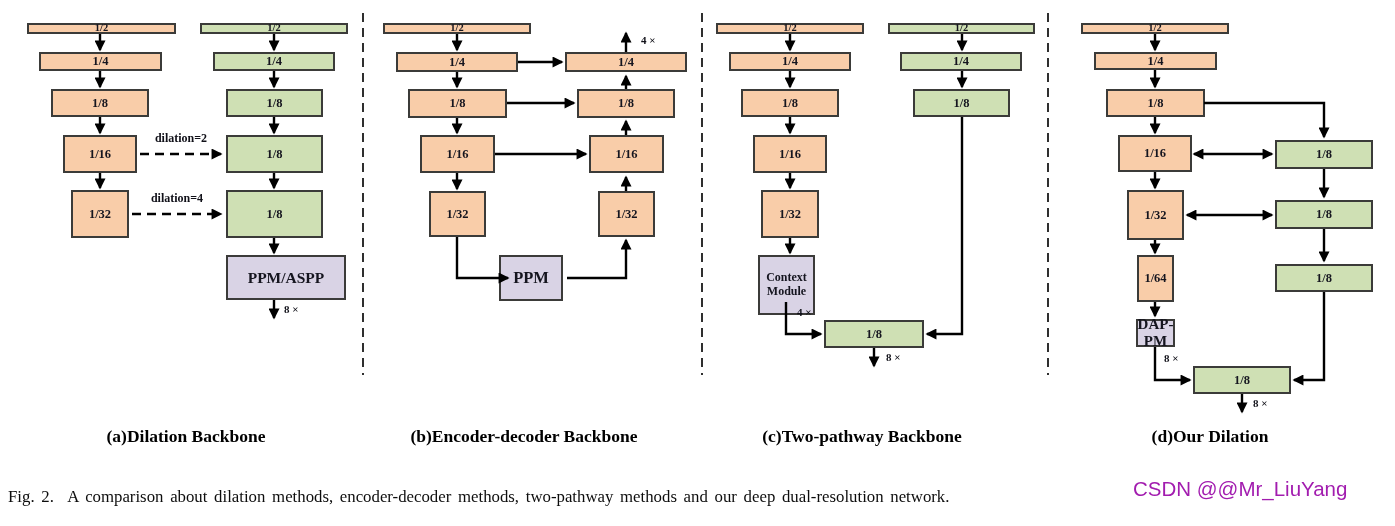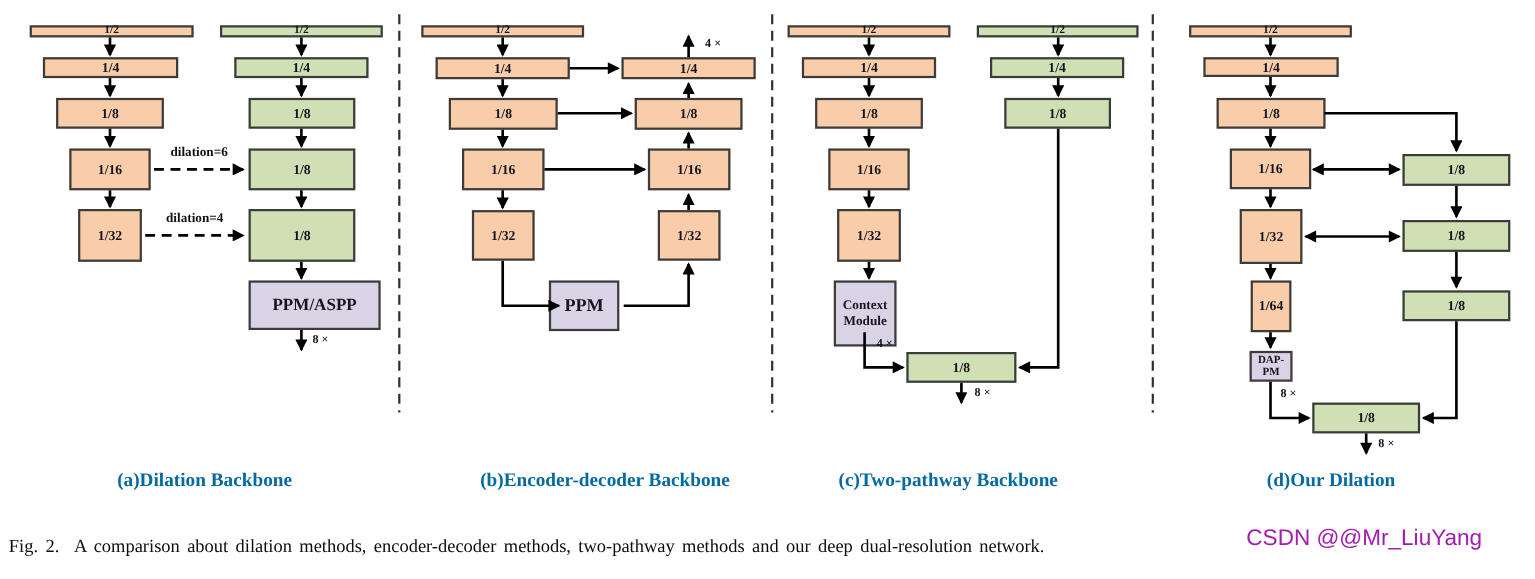--- a/index.html
+++ b/index.html
@@ -8,24 +8,24 @@
   .box{position:absolute;box-sizing:border-box;border:2px solid #3b3b39;
        display:flex;align-items:center;justify-content:center;text-align:center;
        font-weight:bold;font-size:12.5px;color:#15151f;line-height:1.15;}
   .orange{background:#f9cda9;}
   .green{background:#cfe0b4;}
   .purple{background:#d9d3e5;}
   .thin{font-size:10.5px;line-height:1;}
   .head-lg{font-size:15.5px;}
   .head-md{font-size:16.5px;}
   .head-sm{font-size:12px;}
-  .head-xs{font-size:10px;}
+  .head-xs{font-size:15px;}
   .scale{position:absolute;font-weight:bold;font-size:11px;color:#101018;white-space:nowrap;}
   .dil{position:absolute;font-weight:bold;font-size:12px;color:#101018;text-align:center;}
-  .pcap{position:absolute;top:426px;width:300px;font-weight:bold;font-size:17.5px;color:#0369a1;
+  .pcap{position:absolute;top:426px;width:300px;font-weight:bold;font-size:17.5px;color:#000000;
         text-align:center;white-space:nowrap;}
   .figcap{position:absolute;left:8px;top:487px;font-size:16.8px;color:#0d0d0d;
           word-spacing:2.5px;white-space:nowrap;}
   .watermark{position:absolute;left:1133px;top:477px;font-family:"Liberation Sans",sans-serif;
              font-size:20.5px;color:#a21caf;mix-blend-mode:multiply;white-space:nowrap;}
   svg.overlay{position:absolute;left:0;top:0;pointer-events:none;}
 </style>
 </head>
 <body>
 
@@ -37,21 +37,21 @@
   <div class="box orange" style="left:63px;top:135px;width:74px;height:38px">1/16</div>
   <div class="box orange" style="left:71px;top:190px;width:58px;height:48px">1/32</div>
 
   <div class="box green thin" style="left:200px;top:23px;width:148px;height:11px">1/2</div>
   <div class="box green" style="left:213px;top:52px;width:122px;height:19px">1/4</div>
   <div class="box green" style="left:226px;top:89px;width:97px;height:28px">1/8</div>
   <div class="box green" style="left:226px;top:135px;width:97px;height:38px">1/8</div>
   <div class="box green" style="left:226px;top:190px;width:97px;height:48px">1/8</div>
   <div class="box purple head-lg" style="left:226px;top:255px;width:120px;height:45px">PPM/ASPP</div>
 
-  <div class="dil" style="left:140px;top:131px;width:82px">dilation=6</div>
+  <div class="dil" style="left:140px;top:131px;width:82px">dilation=2</div>
   <div class="dil" style="left:132px;top:191px;width:90px">dilation=4</div>
   <div class="scale" style="left:284px;top:303px">8 ×</div>
 
   <div class="box orange thin" style="left:383px;top:23px;width:148px;height:11px">1/2</div>
   <div class="box orange" style="left:396px;top:52px;width:122px;height:20px">1/4</div>
   <div class="box orange" style="left:408px;top:89px;width:99px;height:29px">1/8</div>
   <div class="box orange" style="left:420px;top:135px;width:75px;height:38px">1/16</div>
   <div class="box orange" style="left:429px;top:191px;width:57px;height:46px">1/32</div>
 
   <div class="box orange" style="left:565px;top:52px;width:122px;height:20px">1/4</div>
@@ -162,19 +162,19 @@
       <line x1="1187" y1="215" x2="1272" y2="215" marker-start="url(#ah)"></line>
       <path d="M1324 169 V197"></path>
         <path d="M1324 229 V261"></path>
       <path d="M1324 292 V380 H1294"></path>
       <path d="M1155 347 V380 H1190"></path>
       <path d="M1242 394 V412"></path>
     </g>
   </svg>
 
   <div class="pcap" style="left:36px">(a)Dilation Backbone</div>
-  <div class="pcap" style="left:400px">(b)Encoder-decoder Backbone</div>
+  <div class="pcap" style="left:374px">(b)Encoder-decoder Backbone</div>
   <div class="pcap" style="left:712px">(c)Two-pathway Backbone</div>
   <div class="pcap" style="left:1060px">(d)Our Dilation</div>
 
   <div class="figcap">Fig. 2.&nbsp;&nbsp;A comparison about dilation methods, encoder-decoder methods, two-pathway methods and our deep dual-resolution network.</div>
   <div class="watermark">CSDN @@Mr_LiuYang</div>
 </div>
 
 </body></html>

